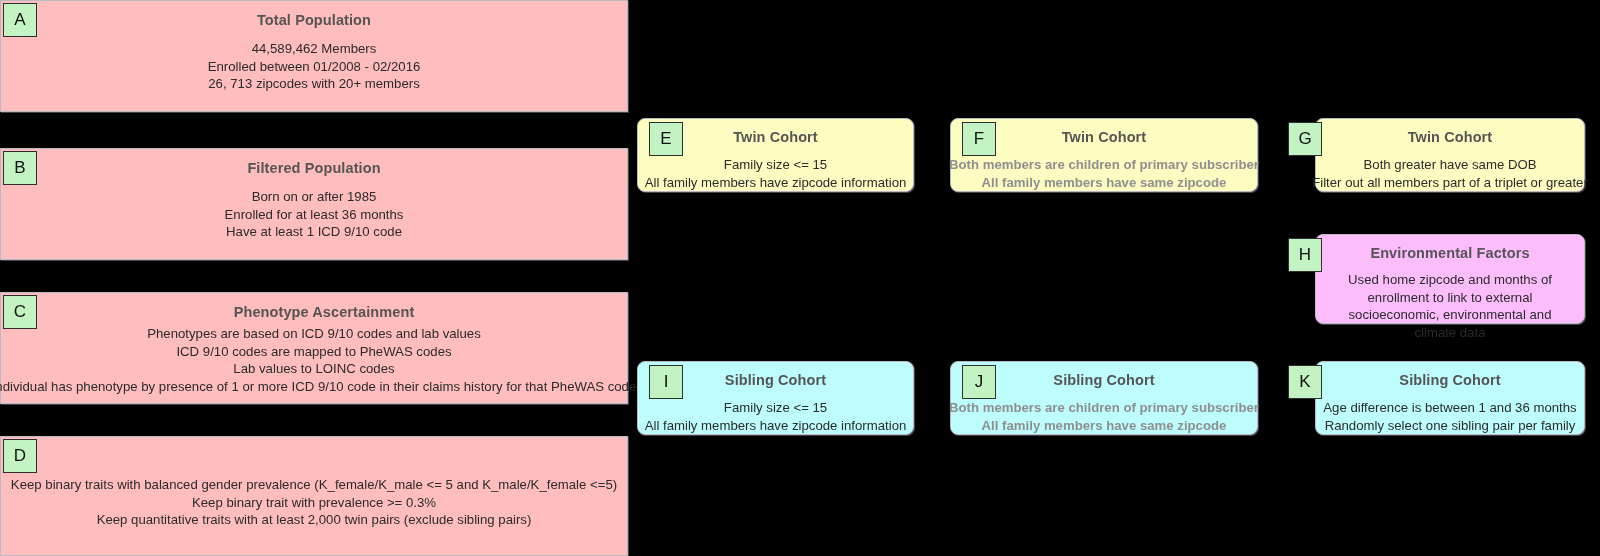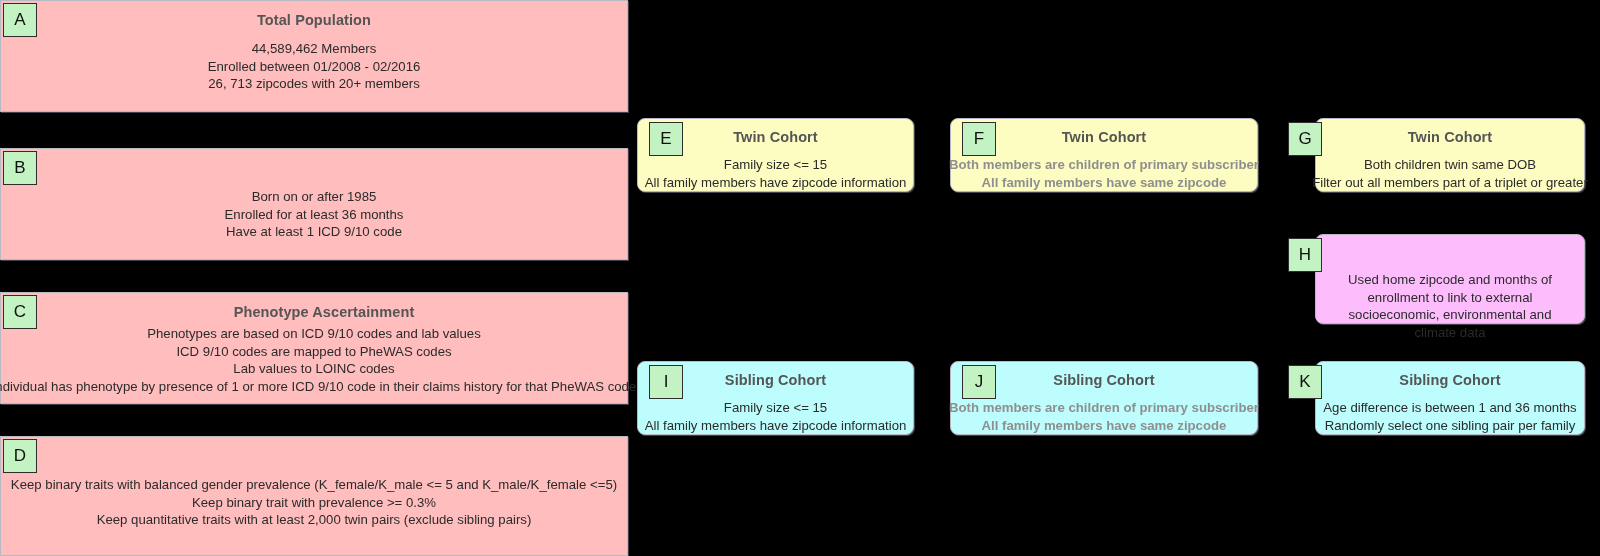--- a/index.html
+++ b/index.html
@@ -89,20 +89,21 @@
   <div class="card square c-pink" style="left:0px; top:0px; width:628px; height:112px;">
     <div class="badge" style="left:2px; top:2px;">A</div>
     <div class="title" style="top:11px;">Total Population</div>
     <div class="body" style="top:39px;">44,589,462 Members
 Enrolled between 01/2008 - 02/2016
 26, 713 zipcodes with 20+ members</div>
   </div>
 
   <div class="card square c-pink" style="left:0px; top:148px; width:628px; height:112px;">
     <div class="badge" style="left:2px; top:2px;">B</div>
+    <div class="title" style="top:11px;">Filtered Population</div>
     <div class="body" style="top:39px;">Born on or after 1985
 Enrolled for at least 36 months
 Have at least 1 ICD 9/10 code</div>
   </div>
 
   <div class="card square c-pink" style="left:0px; top:292px; width:628px; height:112px;">
     <div class="badge" style="left:2px; top:2px;">C</div>
     <div class="title" style="top:11px;padding-left:20px;">Phenotype Ascertainment</div>
     <div class="body" style="top:32px;">Phenotypes are based on ICD 9/10 codes and lab values
 ICD 9/10 codes are mapped to PheWAS codes
@@ -127,26 +128,27 @@
   <div class="card rounded c-yellow" style="left:950px; top:118px; width:308px; height:74px;">
     <div class="badge" style="left:11px; top:3px;">F</div>
     <div class="title" style="top:10px;">Twin Cohort</div>
     <div class="body muted" style="top:37px;">Both members are children of primary subscriber
 All family members have same zipcode</div>
   </div>
 
   <div class="card rounded c-yellow" style="left:1315px; top:118px; width:270px; height:74px;">
     <div class="badge" style="left:-28px; top:3px;">G</div>
     <div class="title" style="top:10px;">Twin Cohort</div>
-    <div class="body" style="top:37px;">Both children twin same DOB
+    <div class="body" style="top:37px;">Both greater have same DOB
 Filter out all members part of a triplet or greater</div>
   </div>
 
   <div class="card rounded c-magenta" style="left:1315px; top:234px; width:270px; height:90px;">
     <div class="badge" style="left:-28px; top:3px;">H</div>
+    <div class="title" style="top:10px;">Environmental Factors</div>
     <div class="body" style="top:36px; left:0px; right:0px; padding:0 18px;">Used home zipcode and months of enrollment to link to external socioeconomic, environmental and climate data</div>
   </div>
 
   <div class="card rounded c-cyan" style="left:637px; top:361px; width:277px; height:74px;">
     <div class="badge" style="left:11px; top:3px;">I</div>
     <div class="title" style="top:10px;">Sibling Cohort</div>
     <div class="body" style="top:37px;">Family size &lt;= 15
 All family members have zipcode information</div>
   </div>
 

